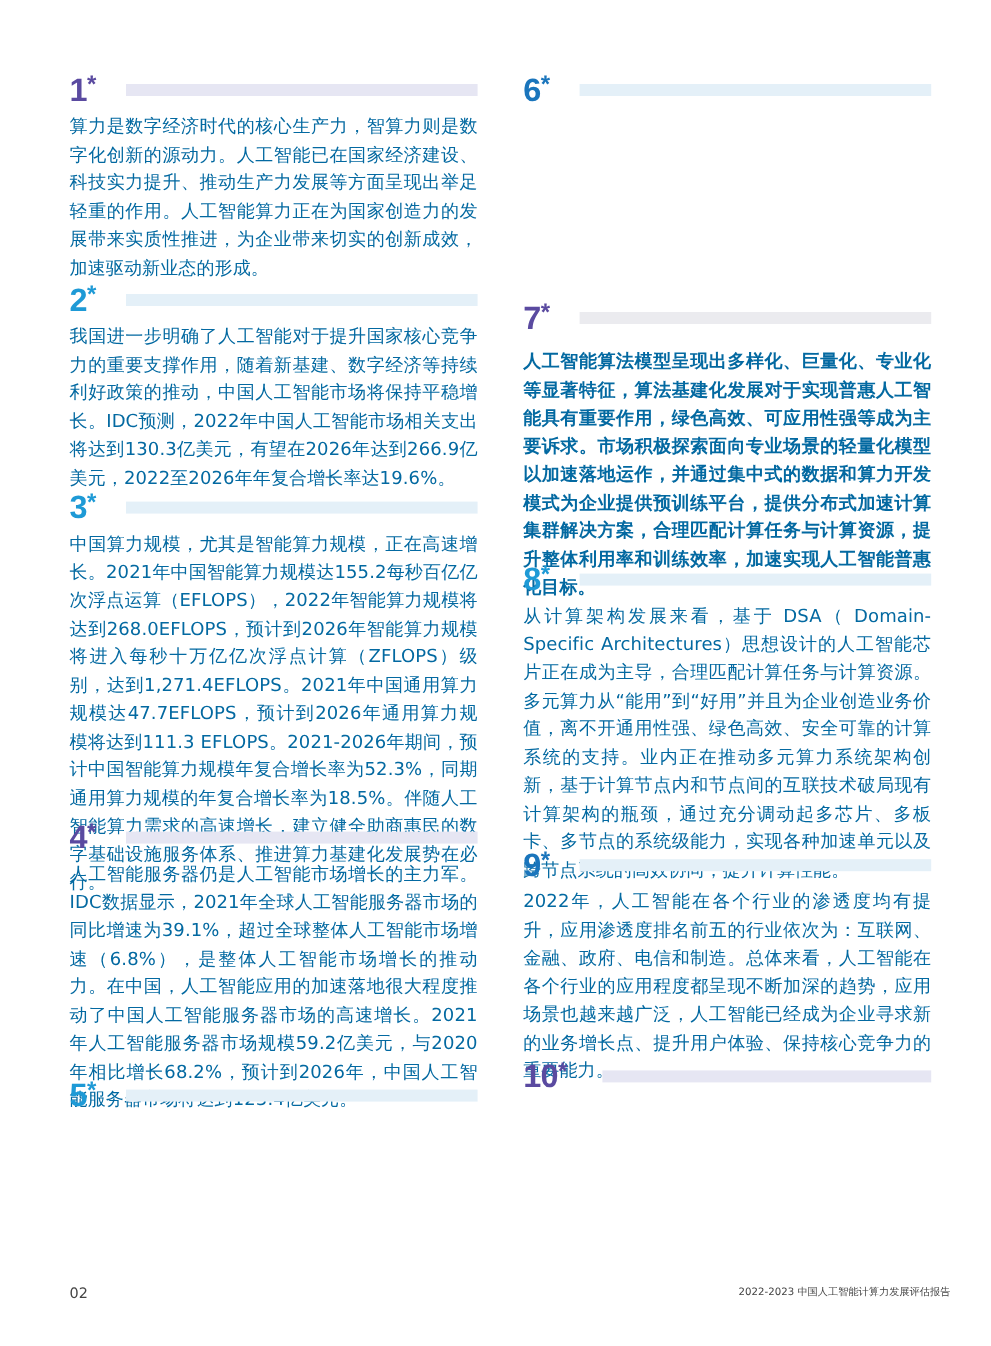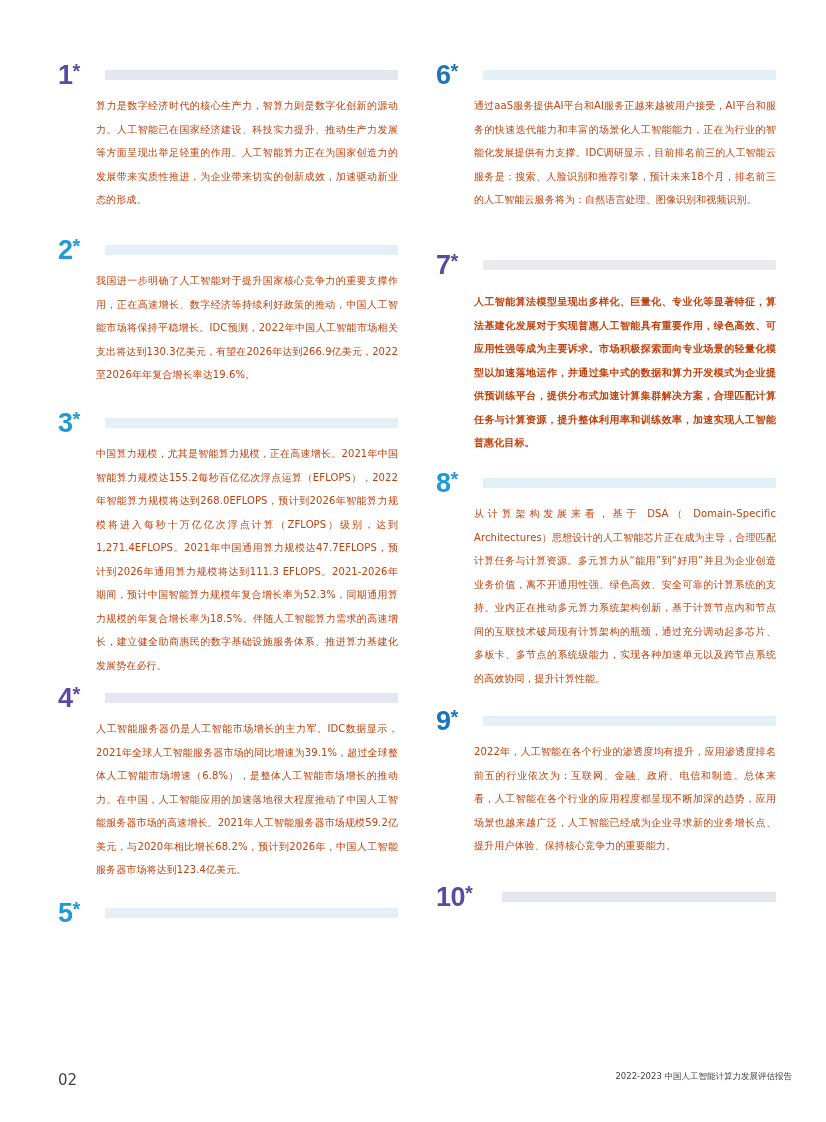--- a/index.html
+++ b/index.html
@@ -17,31 +17,31 @@
     position: absolute; left: 0; top: 0;
     font-family: "Liberation Sans", sans-serif;
     font-weight: bold; font-size: 27px; line-height: 30px; letter-spacing: -0.5px;
   }
   .sec-num .star { font-size: 20px; vertical-align: top; line-height: 22px; }
   .sec-bar {
     position: absolute; left: 47px; right: 0; top: 10px; height: 10px;
   }
   .sec-body {
     margin-top: 4px;
-    font-size: 10px; line-height: 23.5px; text-align: justify;
-    color: #c2410c; letter-spacing: 0.1px; margin-left: 38px;
+    font-size: 15px; line-height: 23.5px; text-align: justify;
+    color: #0369a1; letter-spacing: 0.1px;
   }
   .purple { color: #5a4aa0; }
   .blue-light { color: #1e9ad6; }
   .blue-dark { color: #1a75bc; }
   .bar-purple { background: #e6e6f3; }
   .bar-blue { background: #e4f0f8; }
   .footer-page {
     position: absolute; left: 58px; top: 1071px;
-    font-size: 15px; color: #444444;
+    font-size: 12px; color: #444444;
   }
   .footer-title {
     position: absolute; right: 34px; top: 1071px;
     font-size: 8.5px; color: #444444;
   }
 </style>
 </head>
 <body>
 
 <div class="col col-left">
@@ -51,21 +51,21 @@
       <div class="sec-bar bar-purple"></div>
     </div>
     <div class="sec-body">算力是数字经济时代的核心生产力，智算力则是数字化创新的源动力。人工智能已在国家经济建设、科技实力提升、推动生产力发展等方面呈现出举足轻重的作用。人工智能算力正在为国家创造力的发展带来实质性推进，为企业带来切实的创新成效，加速驱动新业态的形成。</div>
   </div>
 
   <div class="section" style="top:235px;">
     <div class="sec-head">
       <span class="sec-num blue-light"><span>2</span><span class="star">*</span></span>
       <div class="sec-bar bar-blue"></div>
     </div>
-    <div class="sec-body">我国进一步明确了人工智能对于提升国家核心竞争力的重要支撑作用，正在高速增长、数字经济等持续利好政策的推动，中国人工智能市场将保持平稳增长。IDC预测，2022年中国人工智能市场相关支出将达到130.3亿美元，有望在2026年达到266.9亿美元，2022至2026年年复合增长率达19.6%。</div>
+    <div class="sec-body">我国进一步明确了人工智能对于提升国家核心竞争力的重要支撑作用，随着新基建、数字经济等持续利好政策的推动，中国人工智能市场将保持平稳增长。IDC预测，2022年中国人工智能市场相关支出将达到130.3亿美元，有望在2026年达到266.9亿美元，2022至2026年年复合增长率达19.6%。</div>
   </div>
 
   <div class="section" style="top:408px;">
     <div class="sec-head">
       <span class="sec-num blue-light"><span>3</span><span class="star">*</span></span>
       <div class="sec-bar bar-blue"></div>
     </div>
     <div class="sec-body">中国算力规模，尤其是智能算力规模，正在高速增长。2021年中国智能算力规模达155.2每秒百亿亿次浮点运算（EFLOPS），2022年智能算力规模将达到268.0EFLOPS，预计到2026年智能算力规模将进入每秒十万亿亿次浮点计算（ZFLOPS）级别，达到1,271.4EFLOPS。2021年中国通用算力规模达47.7EFLOPS，预计到2026年通用算力规模将达到111.3 EFLOPS。2021-2026年期间，预计中国智能算力规模年复合增长率为52.3%，同期通用算力规模的年复合增长率为18.5%。伴随人工智能算力需求的高速增长，建立健全助商惠民的数字基础设施服务体系、推进算力基建化发展势在必行。</div>
   </div>
 
@@ -84,21 +84,20 @@
     </div>
   </div>
 </div>
 
 <div class="col col-right">
   <div class="section" style="top:60px;">
     <div class="sec-head">
       <span class="sec-num blue-dark"><span>6</span><span class="star">*</span></span>
       <div class="sec-bar bar-blue"></div>
     </div>
-    <div class="sec-body">通过aaS服务提供AI平台和AI服务正越来越被用户接受，AI平台和服务的快速迭代能力和丰富的场景化人工智能能力，正在为行业的智能化发展提供有力支撑。IDC调研显示，目前排名前三的人工智能云服务是：搜索、人脸识别和推荐引擎，预计未来18个月，排名前三的人工智能云服务将为：自然语言处理、图像识别和视频识别。</div>
   </div>
 
   <div class="section" style="top:250px;">
     <div class="sec-head">
       <span class="sec-num purple"><span>7</span><span class="star">*</span></span>
       <div class="sec-bar bar-purple" style="background:#ebebef;"></div>
     </div>
     <div class="sec-body" style="margin-top:10px;font-weight:bold;">人工智能算法模型呈现出多样化、巨量化、专业化等显著特征，算法基建化发展对于实现普惠人工智能具有重要作用，绿色高效、可应用性强等成为主要诉求。市场积极探索面向专业场景的轻量化模型以加速落地运作，并通过集中式的数据和算力开发模式为企业提供预训练平台，提供分布式加速计算集群解决方案，合理匹配计算任务与计算资源，提升整体利用率和训练效率，加速实现人工智能普惠化目标。</div>
   </div>
 

